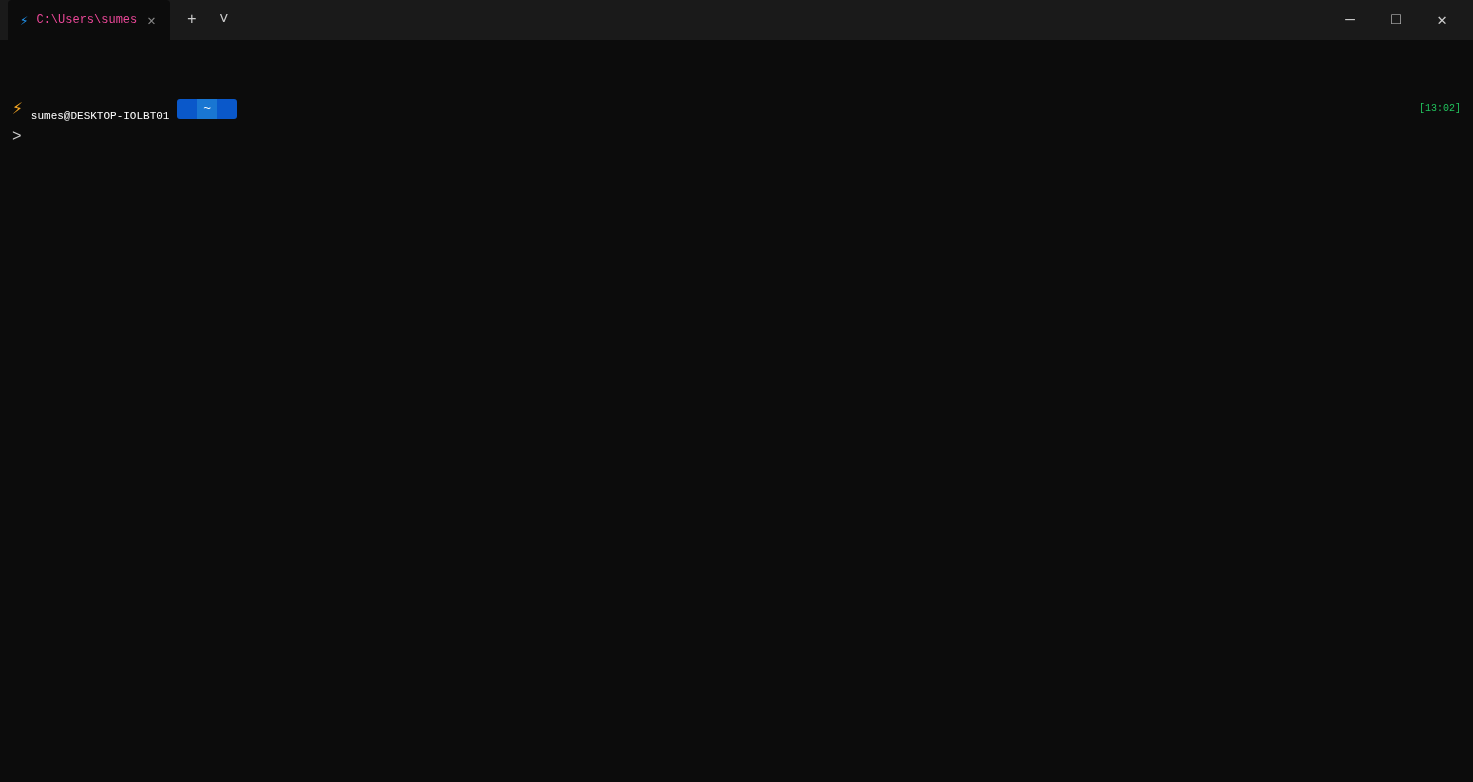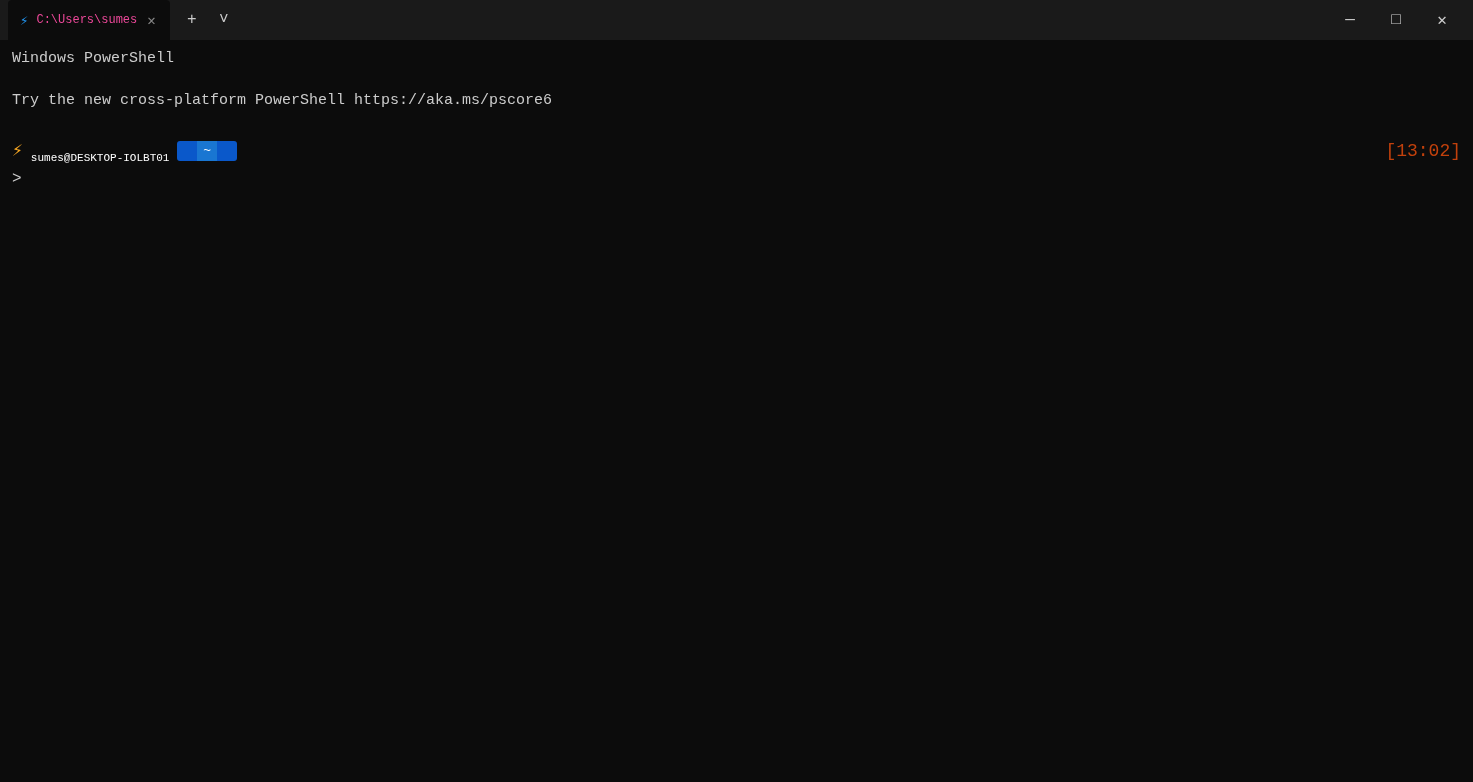--- a/index.html
+++ b/index.html
@@ -147,23 +147,23 @@
       padding: 1px 6px;
     }
 
     .badge-segment-cyan {
       background: #1976d2;
       color: #fff;
       padding: 1px 6px;
     }
 
     .prompt-time {
-      color: #c2410c;
+      color: #22c55e;
       margin-left: auto;
-      font-size: 18px;
+      font-size: 10px;
     }
 
     .second-prompt {
       display: flex;
       align-items: center;
       margin-top: 2px;
     }
 
     .chevron {
       color: #cccccc;
@@ -184,23 +184,21 @@
     <div class="action-btn">˅</div>
   </div>
   <div class="titlebar-window-controls">
     <div class="win-btn">—</div>
     <div class="win-btn">□</div>
     <div class="win-btn close-btn">✕</div>
   </div>
 </div>
 
 <div class="terminal-body">
-  <div class="terminal-line">Windows PowerShell</div>
   <div class="terminal-line blank"></div>
-  <div class="terminal-line">Try the new cross-platform PowerShell https://aka.ms/pscore6</div>
   <div class="terminal-line blank"></div>
 
   <div class="prompt-line">
     <span class="prompt-icon">⚡</span>
     <span class="prompt-user">sumes@DESKTOP-IOLBT01</span>
     <span class="prompt-badge">
       <span class="badge-segment-blue">&nbsp;</span>
       <span class="badge-segment-cyan">~</span>
       <span class="badge-segment-blue">&nbsp;</span>
     </span>

